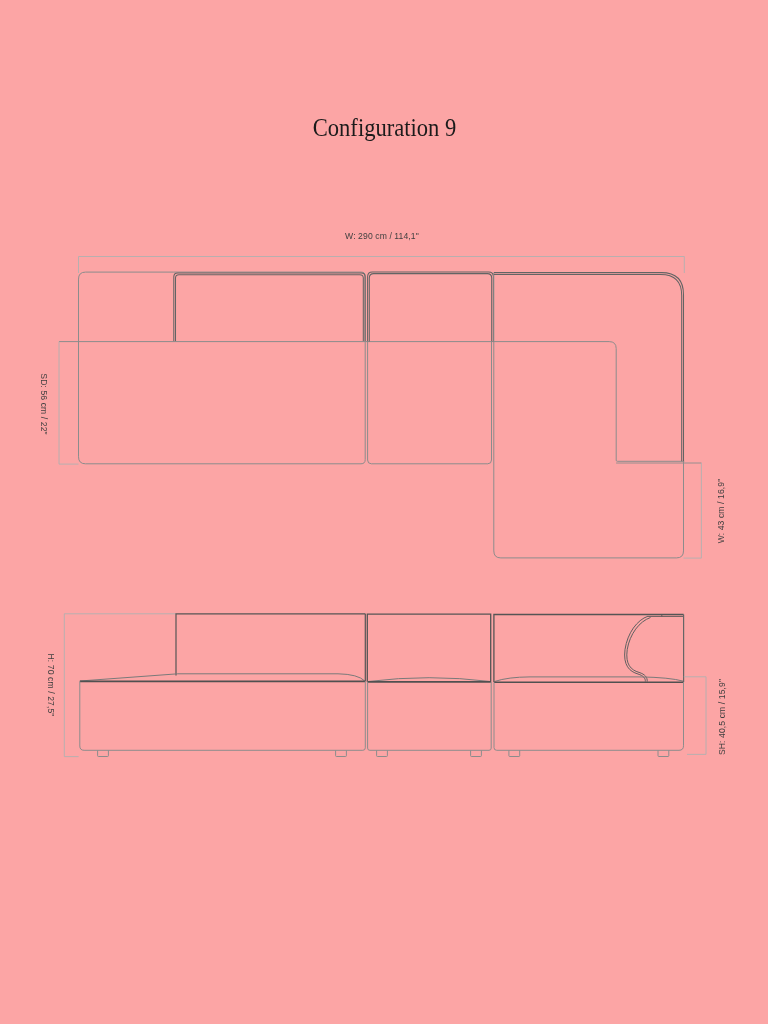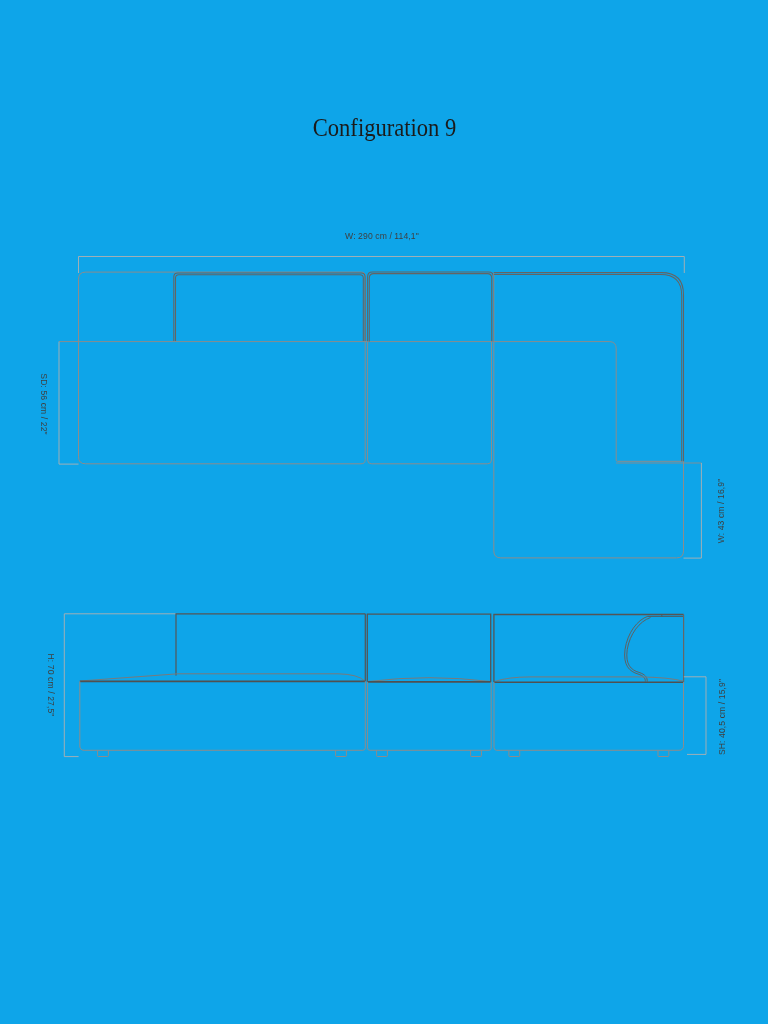--- a/index.html
+++ b/index.html
@@ -1,16 +1,16 @@
 <!DOCTYPE html>
 <html><head>
 <meta charset="utf-8">
 <style>
   html,body{margin:0;padding:0;background:#ffffff;}
-  .page{position:relative;width:768px;height:1024px;background:#0ea5e9;overflow:hidden;}
+  .page{position:relative;width:768px;height:1024px;background:#fca5a5;overflow:hidden;}
   .dimtext{font-family:"Liberation Sans",sans-serif;font-size:8.6px;fill:#3f3f3f;letter-spacing:0.1px;}
   .title{font-family:"Liberation Serif",serif;font-size:26px;fill:#1b1b1b;}
 </style>
 </head>
 <body>
 <div class="page">
 <svg width="768" height="1024" viewBox="0 0 768 1024" fill="none">
 
   <text class="title" transform="translate(384.5,135.5) scale(0.868,1)" text-anchor="middle">Configuration 9</text>
 

